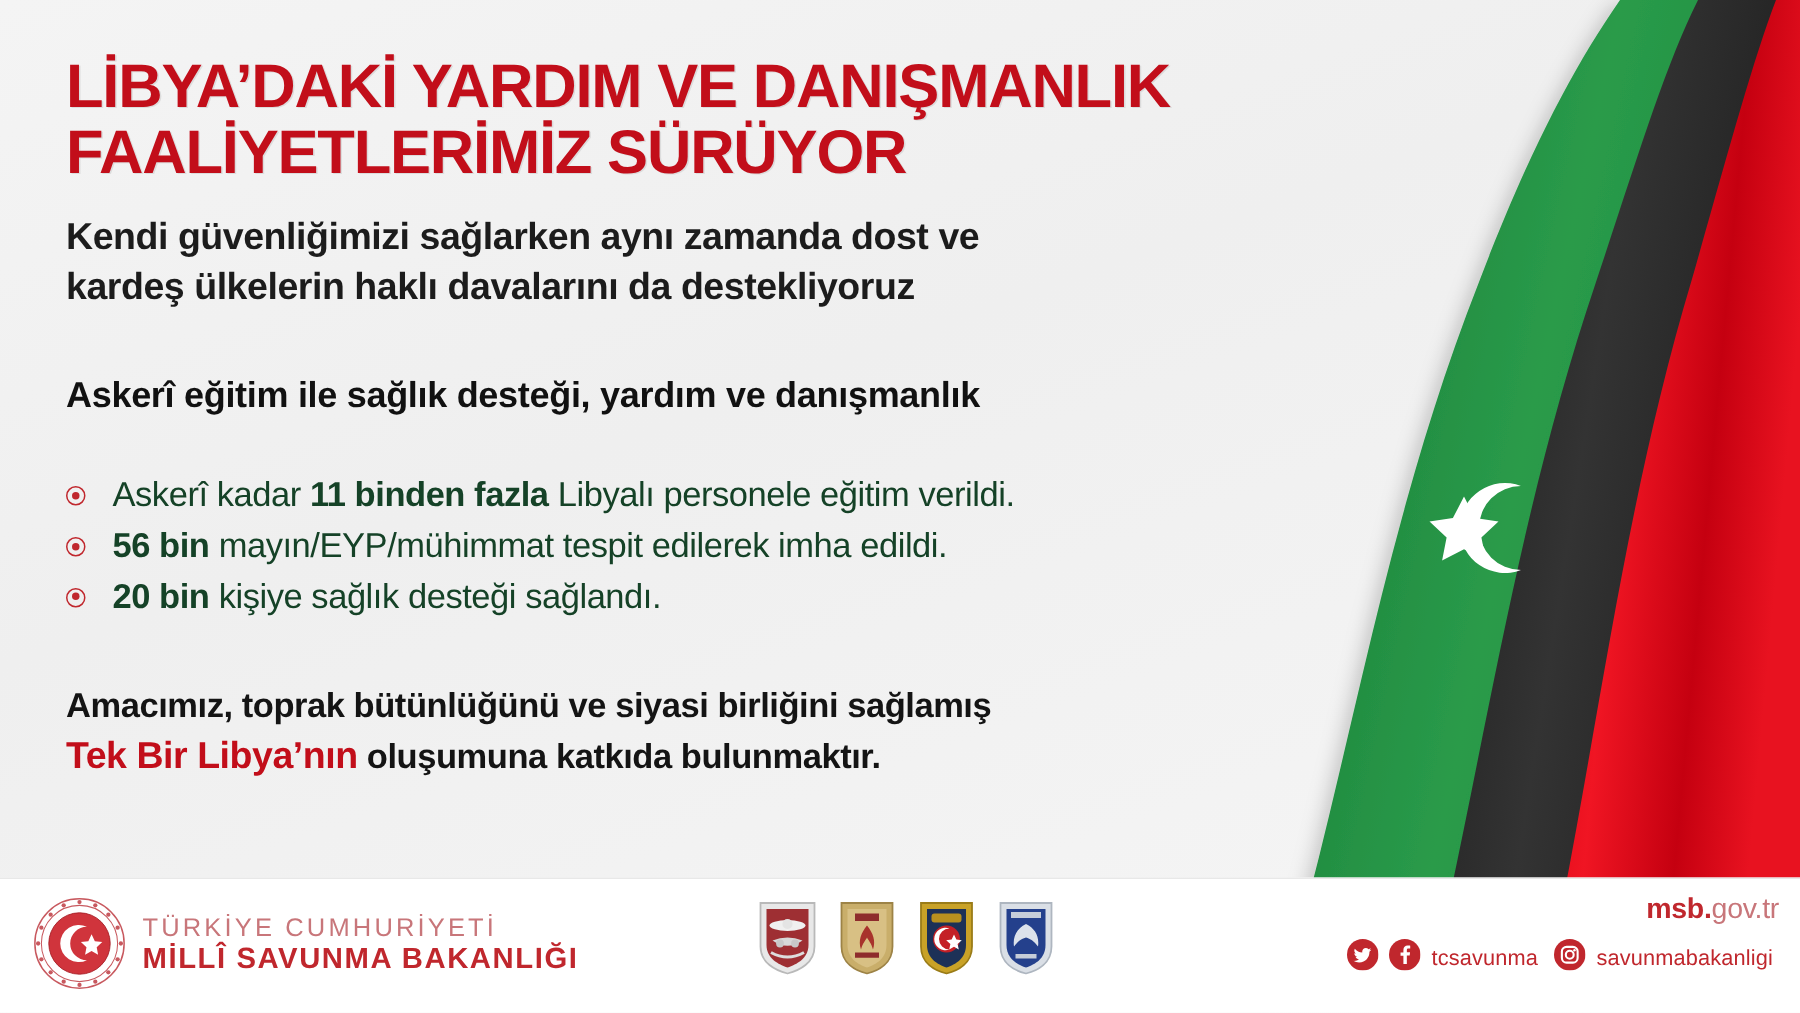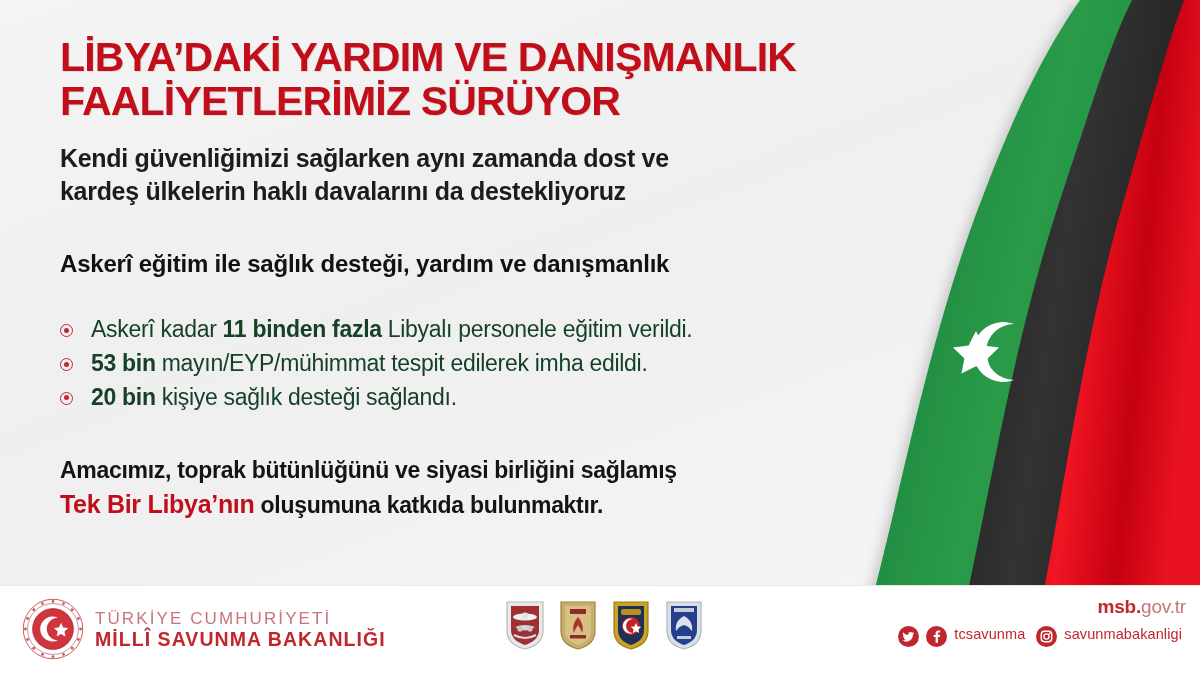--- a/index.html
+++ b/index.html
@@ -21,21 +21,21 @@
   #flag-wrap {
     position:absolute; right:0; top:0;
     width:420px; height:600px;
     overflow:hidden;
     pointer-events:none;
   }
   #flag-svg { position:absolute; right:0; top:0; }
 
   
   #content {
-    position:absolute; left:60px; top:36px;
+    position:absolute; left:44px; top:36px;
     width:800px;
   }
   .headline {
     color:#C20E1A;
     font-weight:bold;
     font-size:41px;
     line-height:1.07;
     letter-spacing:-0.8px;
     text-shadow:1px 1px 0 rgba(180,180,180,.35);
     white-space:nowrap;
@@ -126,21 +126,21 @@
 
   
   #emblems { position:absolute; left:505px; top:14px; display:flex; gap:13px; align-items:flex-start; }
   .emblem { width:40px; height:50px; }
 
   
   #web { position:absolute; right:14px; top:10px; text-align:right; }
   .web-url { font-size:19px; letter-spacing:-0.2px; line-height:1.15; }
   .web-url .msb-b { color:#C0272D; font-weight:bold; }
   .web-url .gov { color:#C8767A; font-weight:normal; }
-  #social { margin-top:8px; display:flex; align-items:flex-start; justify-content:flex-end; gap:7px; }
+  #social { margin-top:8px; display:flex; align-items:flex-end; justify-content:flex-end; gap:7px; }
   .s-icon { width:21px; height:21px; flex:0 0 21px; }
   .s-handle { color:#C0272D; font-size:14.5px; letter-spacing:.1px; margin-right:4px; }
 </style>
 </head>
 <body>
 
 <div id="poster">
 
   <div id="flag-wrap">
     <svg id="flag-svg" width="420" height="600" viewBox="0 0 420 600" xmlns="http://www.w3.org/2000/svg">
@@ -201,21 +201,21 @@
       <div>Askerî eğitim ile sağlık desteği, yardım ve danışmanlık</div>
     </div>
 
     <ul id="bullets">
       <li>
         <span class="bullet-dot"></span>
         <span>Askerî kadar </span><span class="b">11 binden fazla</span><span> Libyalı personele eğitim verildi.</span>
       </li>
       <li>
         <span class="bullet-dot"></span>
-        <span></span><span class="b">53 bin</span><span> mayın/EYP/mühimmat tespit edilerek imha edildi.</span>
+        <span></span><span class="b">56 bin</span><span> mayın/EYP/mühimmat tespit edilerek imha edildi.</span>
       </li>
       <li>
         <span class="bullet-dot"></span>
         <span></span><span class="b">20 bin</span><span> kişiye sağlık desteği sağlandı.</span>
       </li>
     </ul>
 
     <div id="closing">
       <div class="closing-line1">Amacımız, toprak bütünlüğünü ve siyasi birliğini sağlamış</div>
       <div class="closing-line2">

